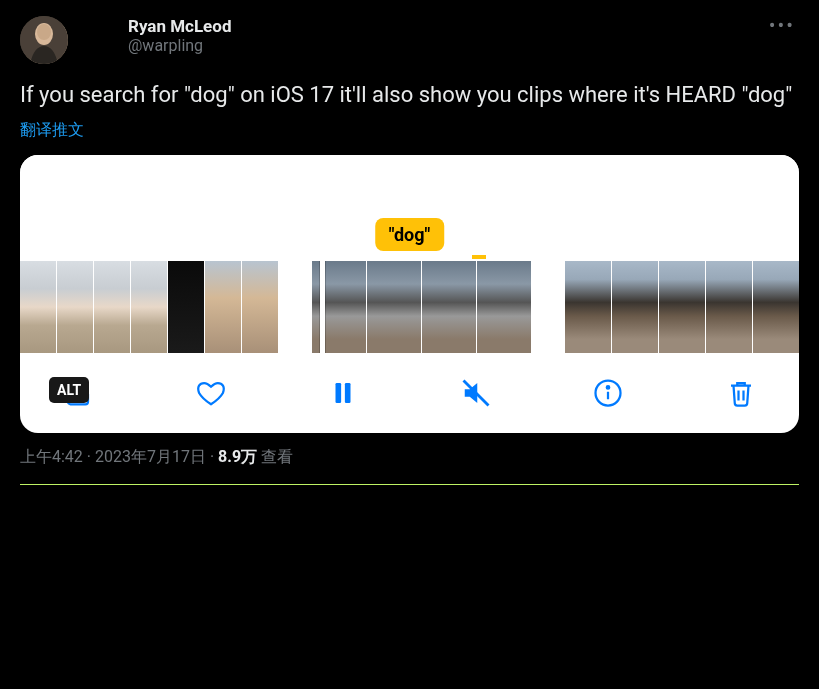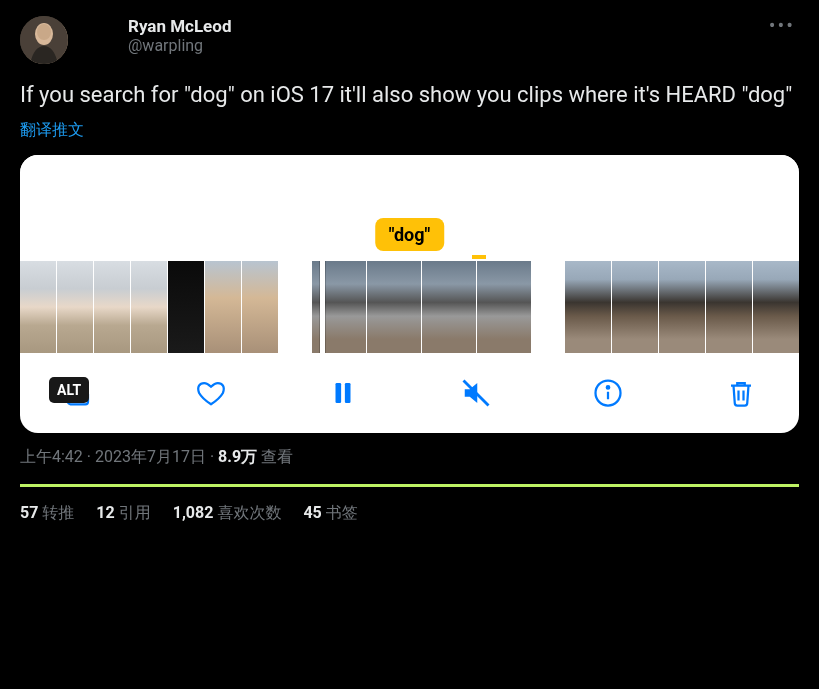--- a/index.html
+++ b/index.html
@@ -175,21 +175,21 @@
     font-weight: 700;
     font-size: 14px;
     padding: 5px 8px;
     border-radius: 5px;
     margin-left: 9px;
   }
   .meta {
     font-size: 16px;
     color: #71767b;
     padding-bottom: 16px;
-    border-bottom: 3px solid #bef264;
+    border-bottom: 1px solid #bef264;
   }
   .meta .views-count {
     color: #e7e9ea;
     font-weight: 700;
   }
   .stats {
     display: flex;
     gap: 22px;
     padding-top: 16px;
     font-size: 16px;
@@ -299,20 +299,14 @@
       </div>
     </div>
 
     <div class="alt-badge">ALT</div>
   </div>
 
   <div class="meta">
     <span>上午4:42</span><span> · </span><span>2023年7月17日</span><span> · </span><span class="views-count">8.9万</span> <span>查看</span>
   </div>
 
-  <div class="stats">
-    <div class="stat"><span class="num">57</span><span>转推</span></div>
-    <div class="stat"><span class="num">12</span><span>引用</span></div>
-    <div class="stat"><span class="num">1,082</span><span>喜欢次数</span></div>
-    <div class="stat"><span class="num">45</span><span>书签</span></div>
-  </div>
 
 </div>
 
 </body></html>

